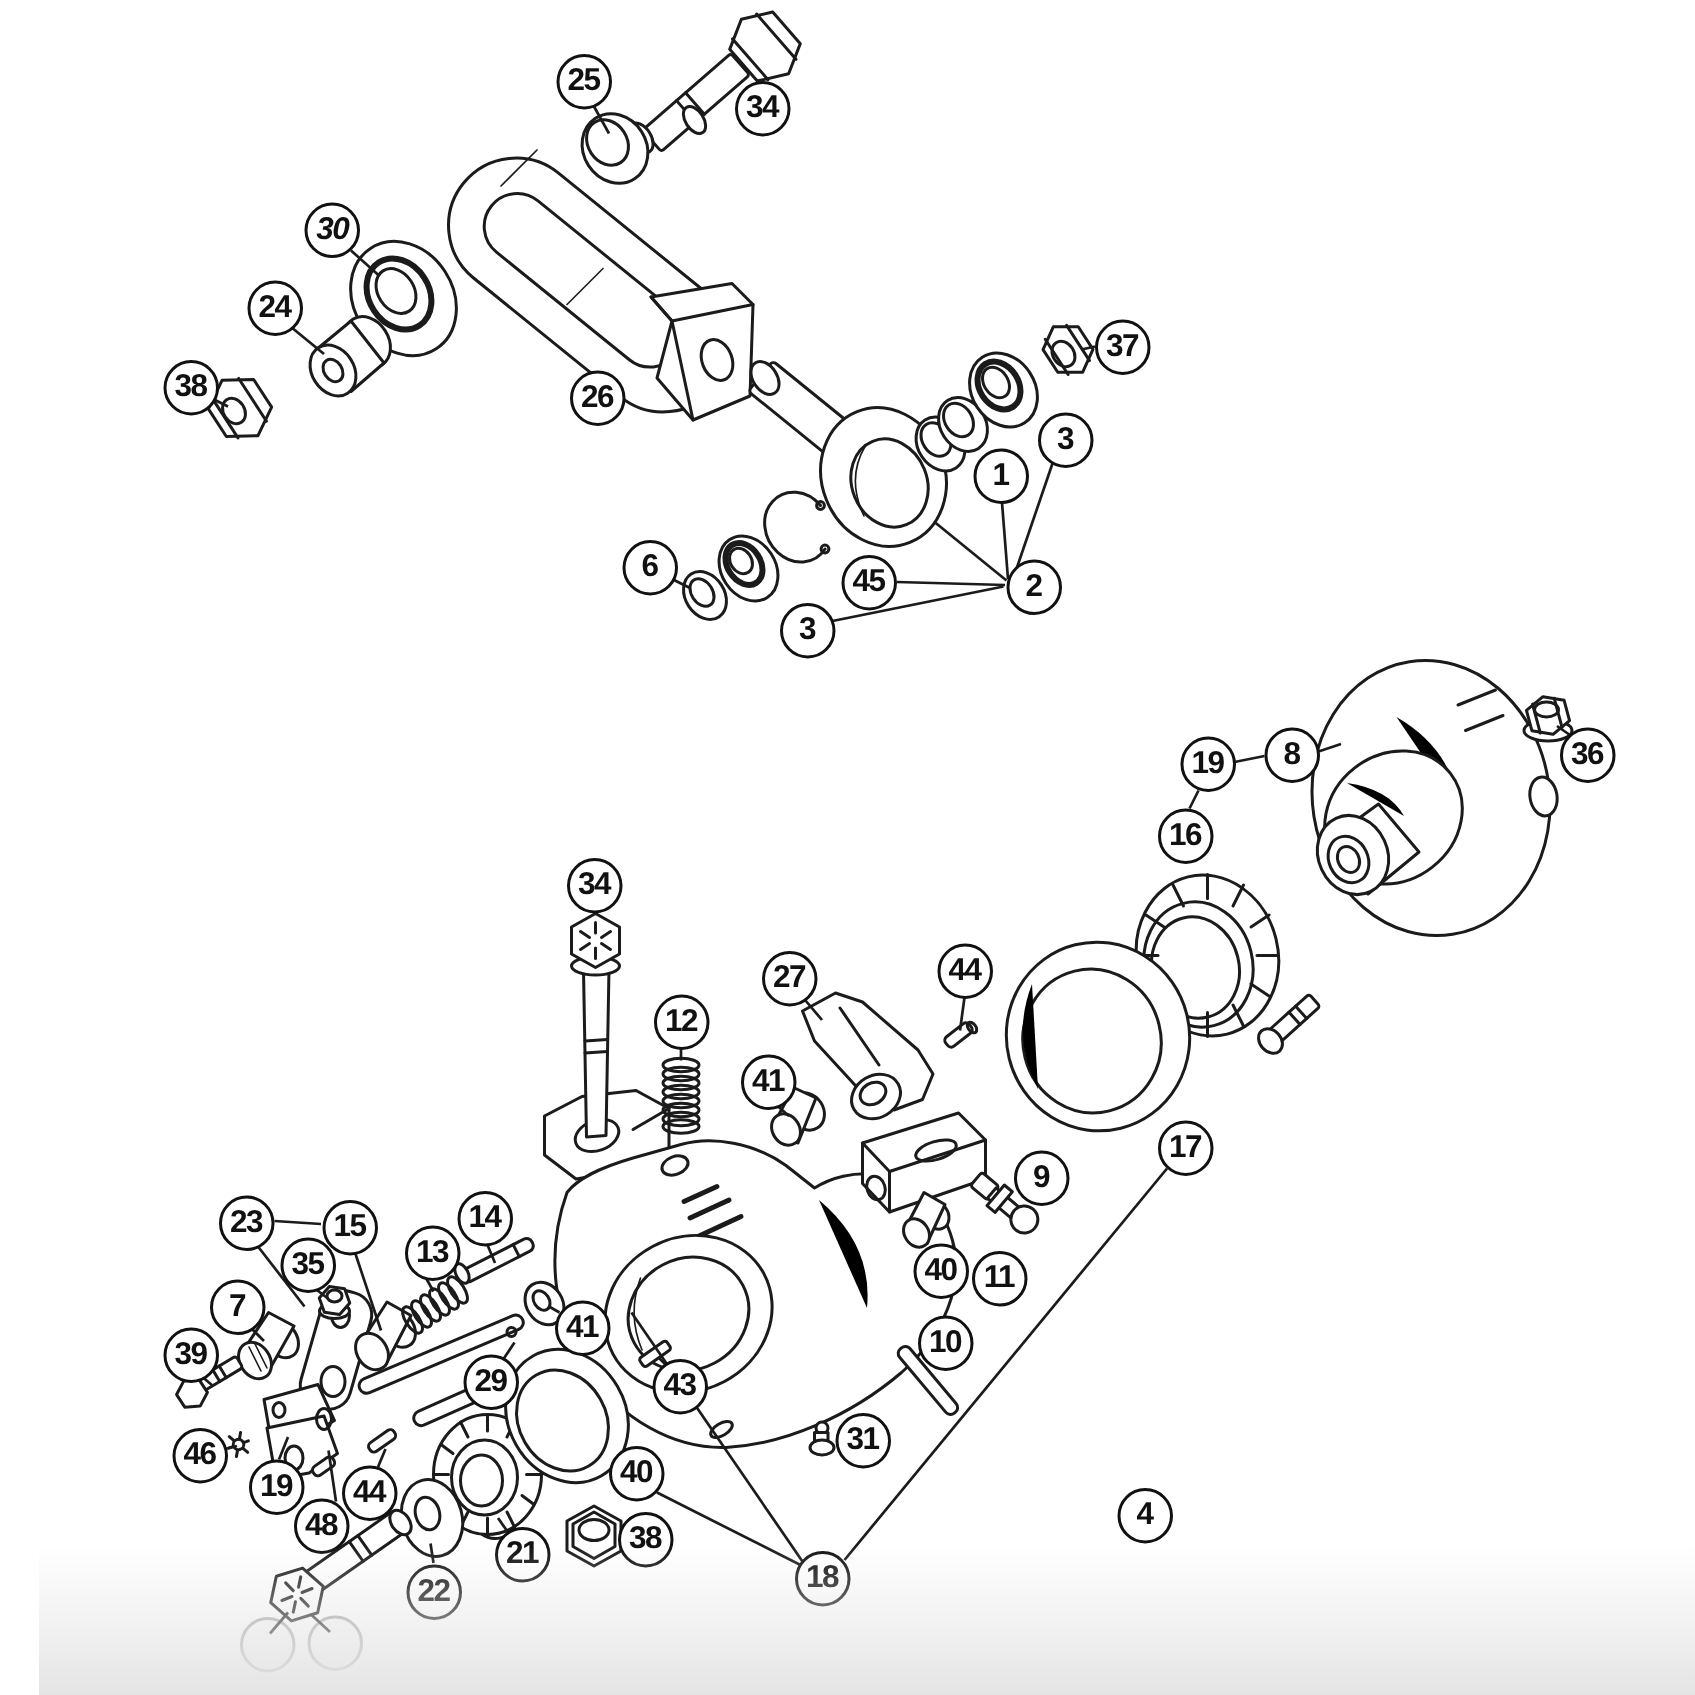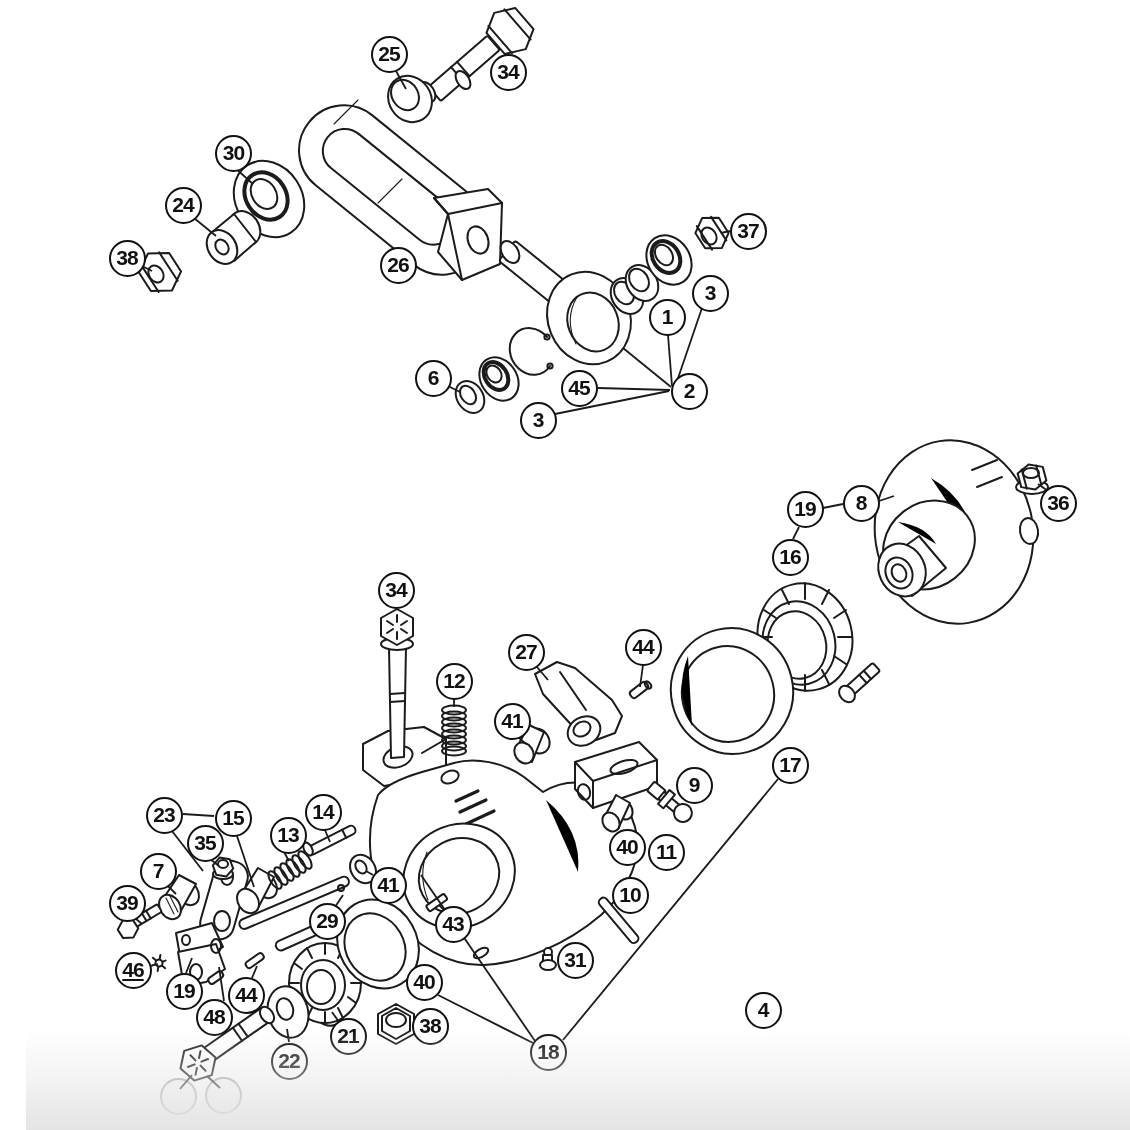--- a/index.html
+++ b/index.html
@@ -520,21 +520,21 @@
       <line x1="704" y1="231" x2="695" y2="233" stroke="#1b1b1b" stroke-width="1.8"></line>
       <line x1="1022" y1="491" x2="1012" y2="484" stroke="#1b1b1b" stroke-width="1.8"></line>
       <line x1="419" y1="911" x2="413" y2="905" stroke="#1b1b1b" stroke-width="1.8"></line>
       <line x1="166" y1="1075" x2="154" y2="1089" stroke="#1b1b1b" stroke-width="1.8"></line>
       <line x1="181" y1="1076" x2="194" y2="1088" stroke="#1b1b1b" stroke-width="1.8"></line>
     </svg>
 
   <div class="fade"></div>
 <div class="callout" style="left: 344.5px; top: 35.5px;">25</div>
     <div class="callout" style="left: 463.5px; top: 53.5px;">34</div>
-    <div class="callout" style="left: 189px; top: 134.5px;">30</div>
+    <div class="callout" style="left: 177px; top: 134.5px; font-style: italic;">30</div>
     <div class="callout" style="left: 138.5px; top: 186.5px;">24</div>
     <div class="callout" style="left: 703.5px; top: 212.5px;">37</div>
     <div class="callout" style="left: 82.5px; top: 239.5px;">38</div>
     <div class="callout" style="left: 353.5px; top: 246.5px;">26</div>
     <div class="callout" style="left: 665.5px; top: 274.5px;">3</div>
     <div class="callout" style="left: 622.5px; top: 298.5px;">1</div>
     <div class="callout" style="left: 388.5px; top: 359.5px;">6</div>
     <div class="callout" style="left: 534.5px; top: 369.5px;">45</div>
     <div class="callout" style="left: 644.5px; top: 372.5px;">2</div>
     <div class="callout" style="left: 493.5px; top: 401.5px;">3</div>
@@ -556,21 +556,21 @@
     <div class="callout" style="left: 160.5px; top: 824.5px;">35</div>
     <div class="callout" style="left: 582.5px; top: 828.5px;">40</div>
     <div class="callout" style="left: 621.5px; top: 833.5px;">11</div>
     <div class="callout" style="left: 113.5px; top: 852.5px;">7</div>
     <div class="callout" style="left: 343.5px; top: 866.5px;">41</div>
     <div class="callout" style="left: 585.5px; top: 876.5px;">10</div>
     <div class="callout" style="left: 82.5px; top: 884.5px;">39</div>
     <div class="callout" style="left: 282.5px; top: 902.5px;">29</div>
     <div class="callout" style="left: 408.5px; top: 905.5px;">43</div>
     <div class="callout" style="left: 530.5px; top: 941.5px;">31</div>
-    <div class="callout" style="left: 88.5px; top: 951.5px; text-decoration: underline;">46</div>
+    <div class="callout" style="left: 88.5px; top: 951.5px;">46</div>
     <div class="callout" style="left: 379.5px; top: 963.5px;">40</div>
     <div class="callout" style="left: 139.5px; top: 972.5px;">19</div>
     <div class="callout" style="left: 201.5px; top: 976.5px;">44</div>
     <div class="callout" style="left: 718.5px; top: 991.5px;">4</div>
     <div class="callout" style="left: 169.5px; top: 998.5px;">48</div>
     <div class="callout" style="left: 385.5px; top: 1007.5px;">38</div>
     <div class="callout" style="left: 303.5px; top: 1017.5px;">21</div>
     <div class="callout" style="left: 244.5px; top: 1042.5px;">22</div>
     <div class="callout" style="left: 503.5px; top: 1033.5px;">18</div>
     <div class="callout ghost" style="left: 133.5px; top: 1077.5px;"></div>

